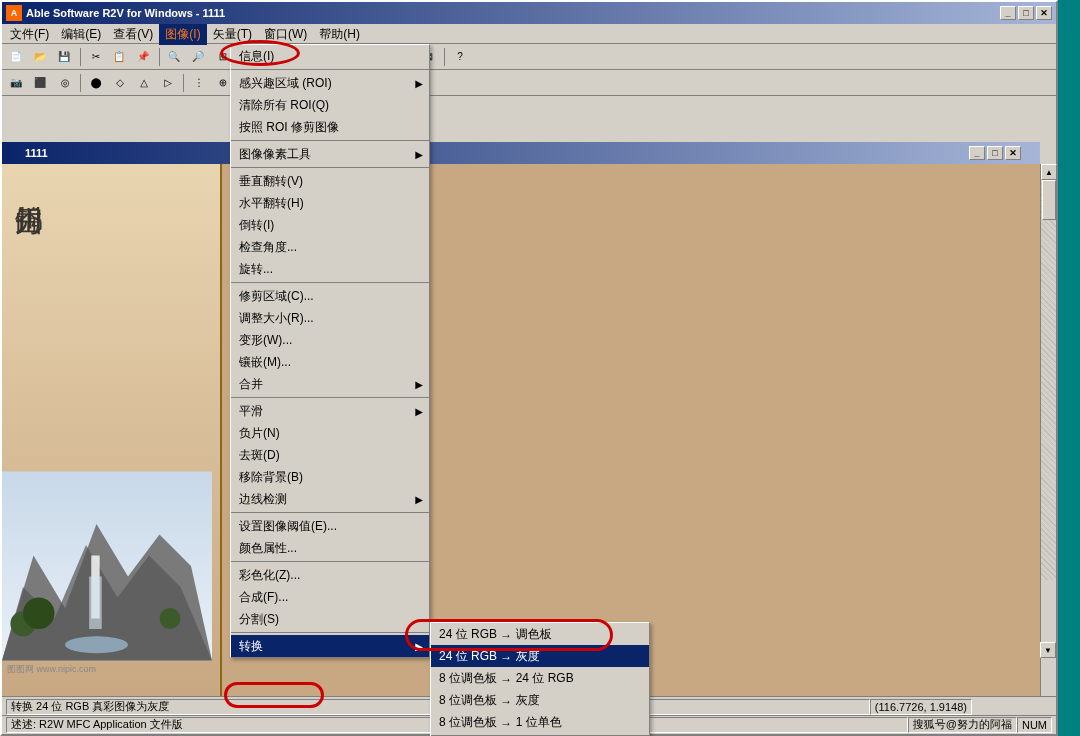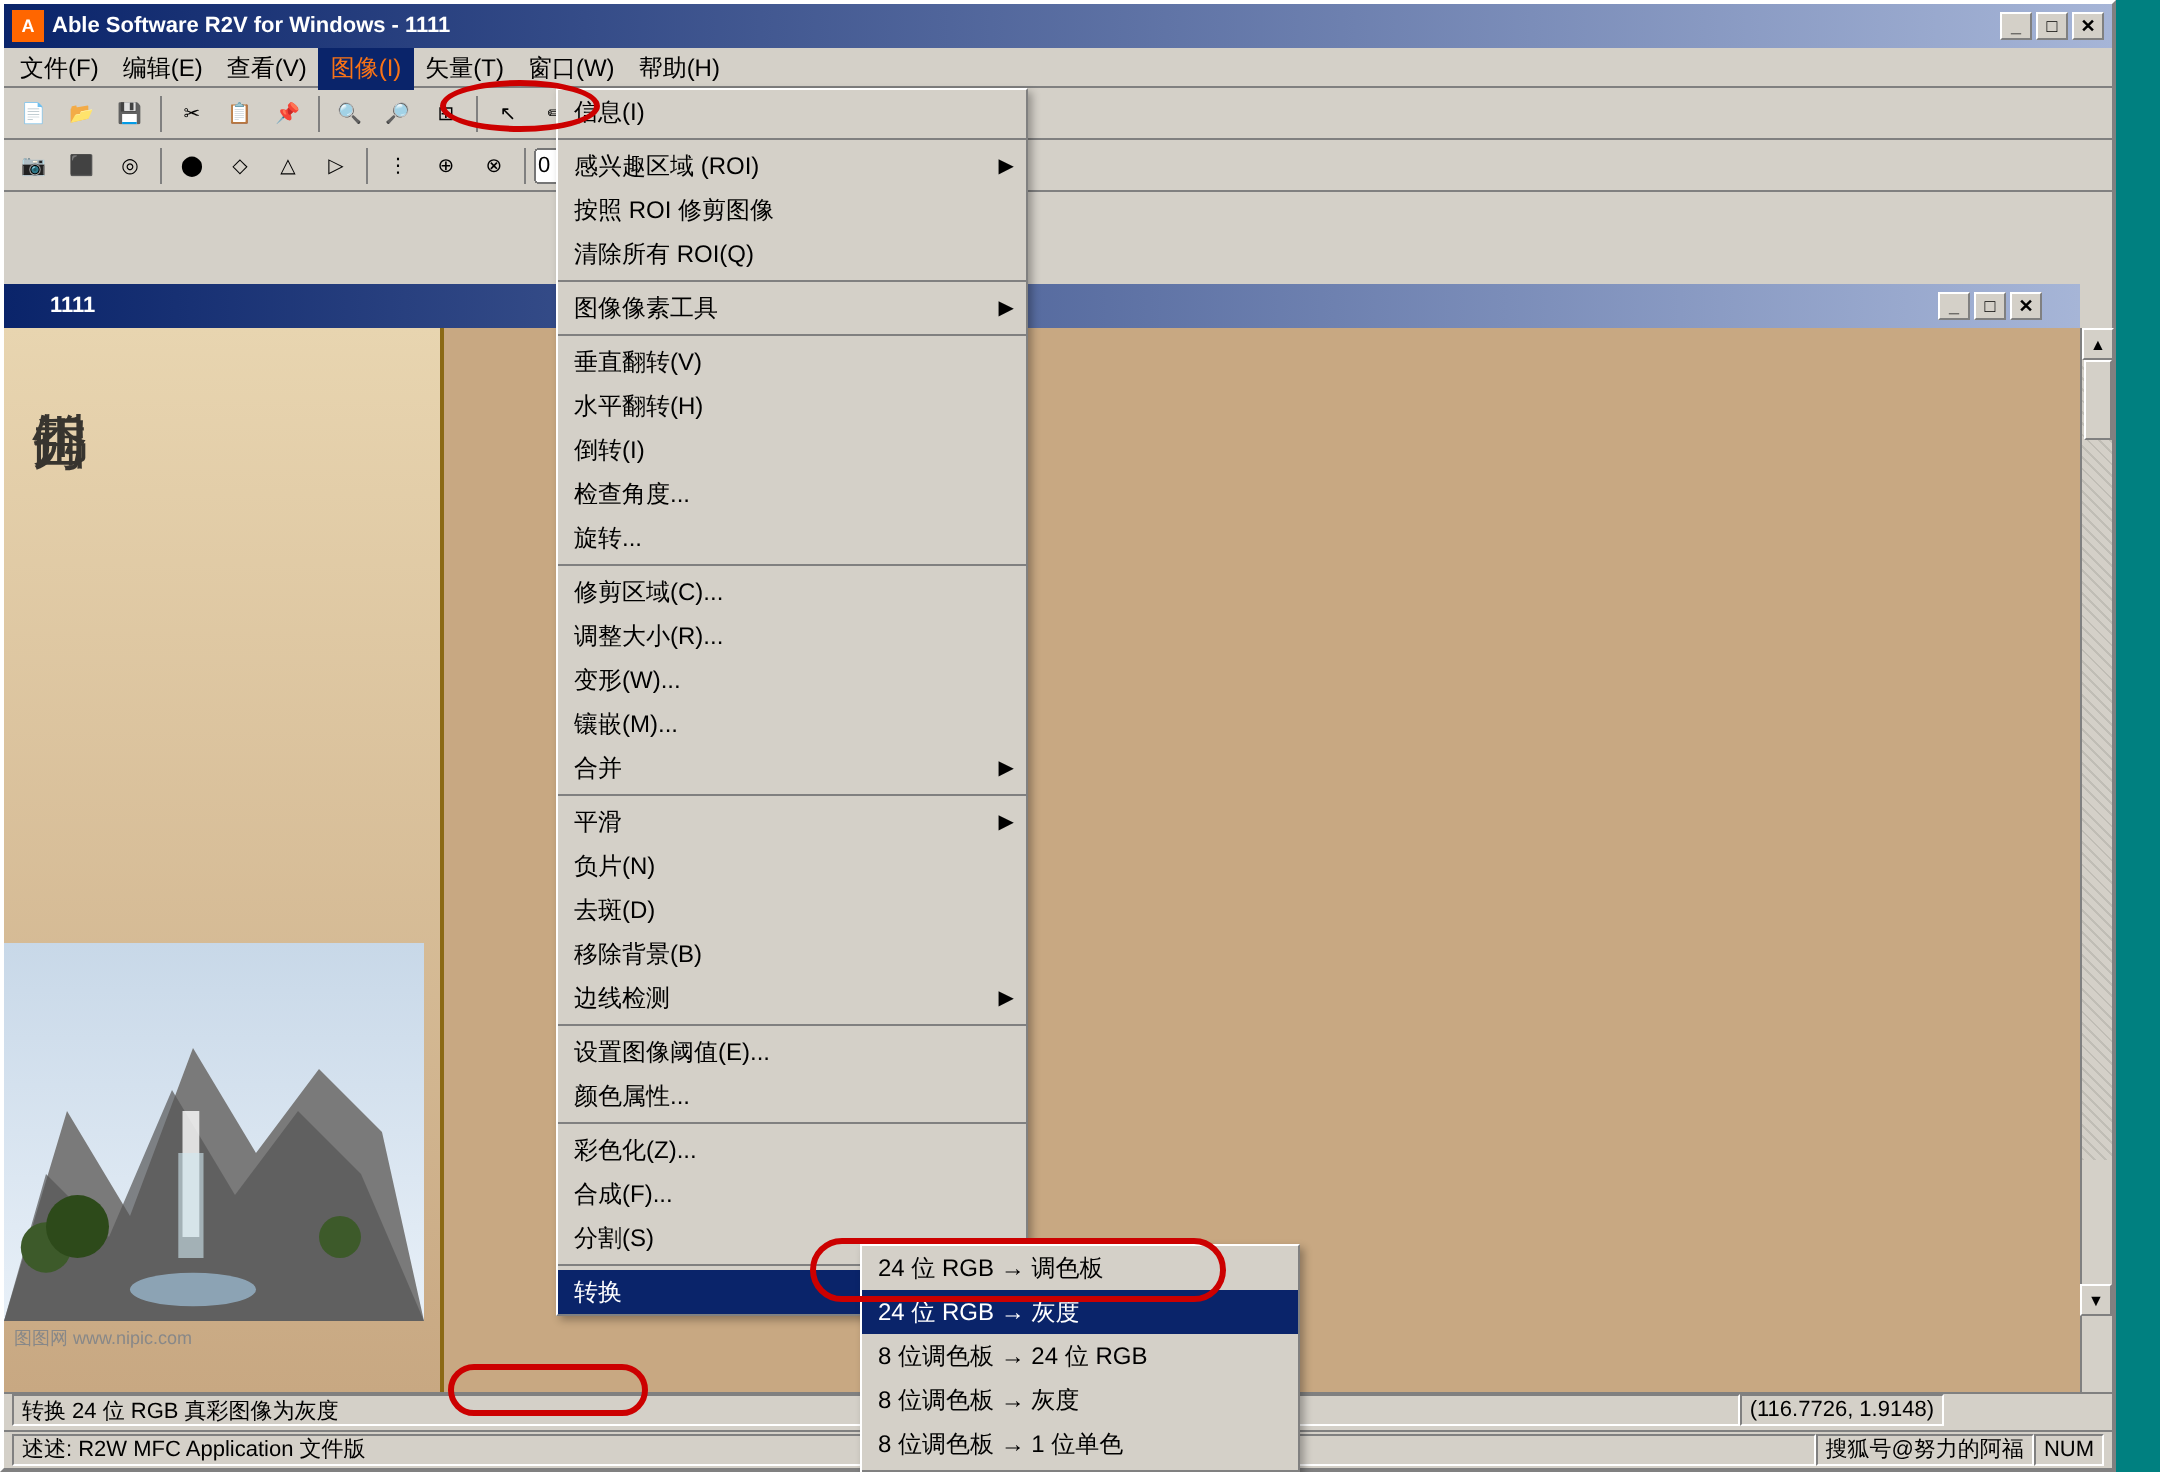--- a/index.html
+++ b/index.html
@@ -225,21 +225,21 @@
       right: 0;
       height: 38px;
       background: #d4d0c8;
       border-top: 1px solid #808080;
       display: flex;
       flex-direction: column;
     }
     .status-bar-row1 {
       height: 19px;
       display: flex;
-      align-items: flex-start;
+      align-items: flex-end;
       padding: 0 4px;
       border-bottom: 1px solid #808080;
     }
     .status-bar-row2 {
       height: 19px;
       display: flex;
       align-items: center;
       padding: 0 4px;
     }
     .status-panel {
@@ -252,28 +252,27 @@
       height: 16px;
       display: flex;
       align-items: center;
     }
 
     
     .dropdown-menu {
       position: absolute;
       top: 42px;
       left: 228px;
-      width: 236px;
+      width: 200px;
       background: #d4d0c8;
       border: 1px solid #fff;
       border-right-color: #808080;
       border-bottom-color: #808080;
       box-shadow: 2px 2px 4px rgba(0,0,0,0.3);
       z-index: 1000;
-      margin-left: 48px;
     }
     .menu-row {
       height: 22px;
       display: flex;
       align-items: center;
       padding: 0 8px;
       font-size: 12px;
       cursor: pointer;
       position: relative;
       white-space: nowrap;
@@ -492,24 +491,24 @@
   <div class="dropdown-menu">
     <div class="menu-row">
         <span>信息(I)</span>
       </div>
     <div class="menu-row separator"></div>
     <div class="menu-row">
         <span>感兴趣区域 (ROI)</span>
         <span class="arrow">▶</span>
       </div>
     <div class="menu-row">
+        <span>清除所有 ROI(Q)</span>
+      </div>
+    <div class="menu-row">
         <span>按照 ROI 修剪图像</span>
-      </div>
-    <div class="menu-row">
-        <span>清除所有 ROI(Q)</span>
       </div>
     <div class="menu-row separator"></div>
     <div class="menu-row">
         <span>图像像素工具</span>
         <span class="arrow">▶</span>
       </div>
     <div class="menu-row separator"></div>
     <div class="menu-row">
         <span>垂直翻转(V)</span>
       </div>

